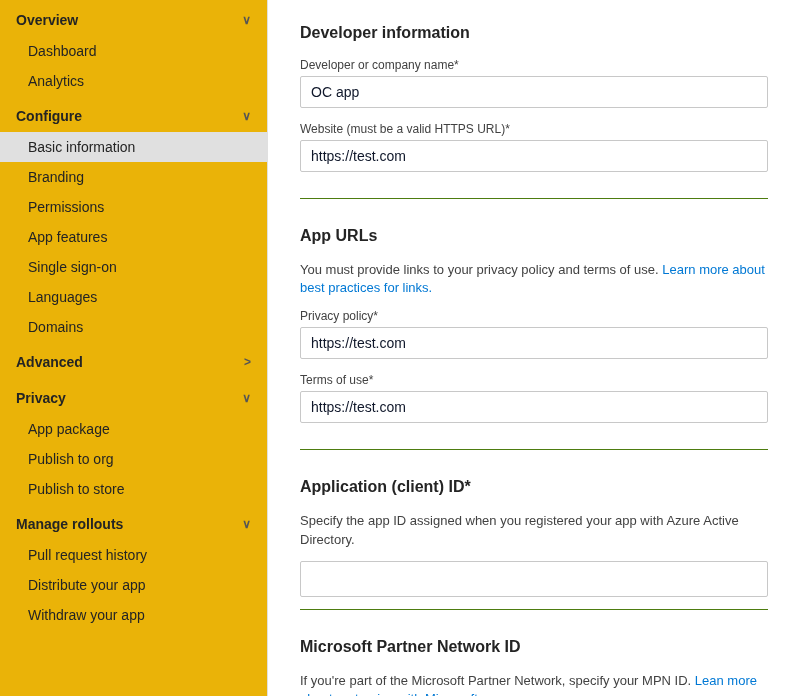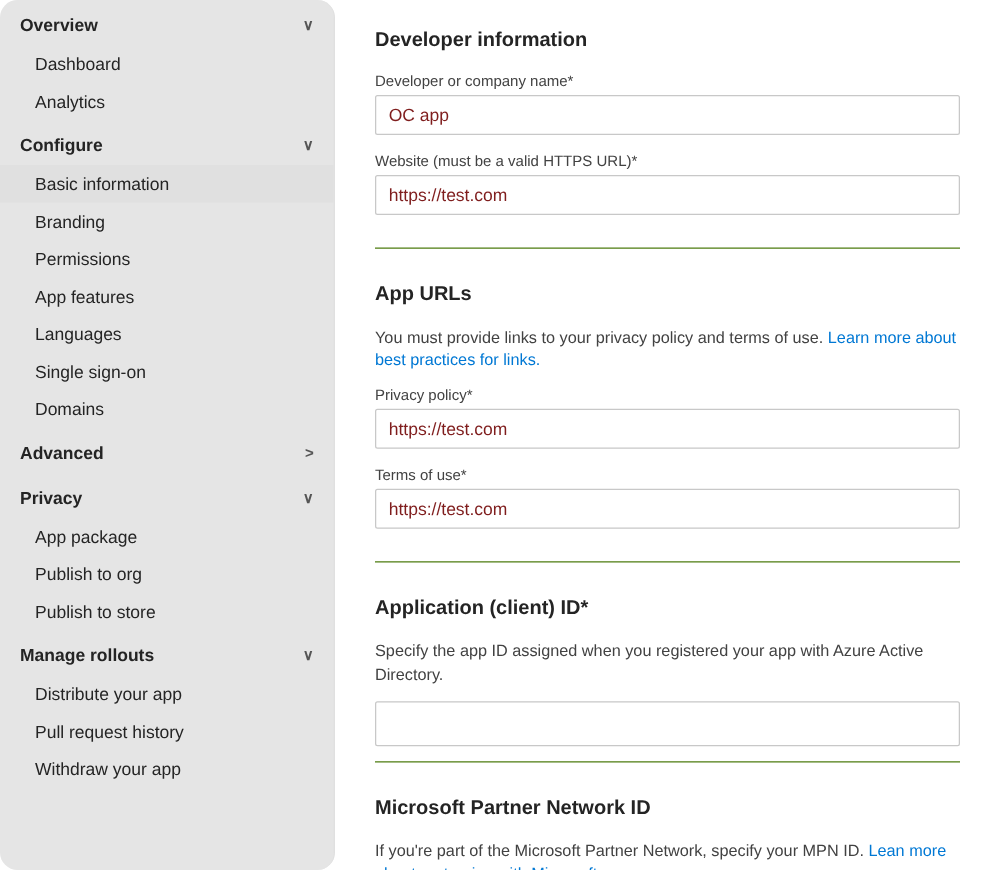--- a/index.html
+++ b/index.html
@@ -2,25 +2,24 @@
 <html><head>
   <meta charset="utf-8">
   <style>
     * { box-sizing: border-box; margin: 0; padding: 0; }
     body { font-family: 'Segoe UI', Arial, sans-serif; font-size: 14px; color: #242424; background: #fff; display: flex; height: 696px; overflow: hidden; }
 
     
     .sidebar {
       width: 268px;
       min-width: 268px;
-      background: #e5e5e5;
+      background: #eab308;
       border-right: 1px solid #e0e0e0;
       overflow-y: auto;
       padding-bottom: 20px;
-      border-radius: 14px;
     }
     .sidebar-section-header {
       display: flex;
       align-items: center;
       justify-content: space-between;
       padding: 12px 16px 8px 16px;
       font-weight: 600;
       font-size: 14px;
       cursor: pointer;
     }
@@ -59,21 +58,21 @@
       color: #424242;
       margin-bottom: 4px;
     }
 
     .text-input {
       width: 100%;
       padding: 7px 10px;
       border: 1px solid #c8c8c8;
       border-radius: 2px;
       font-size: 14px;
-      color: #7f1d1d;
+      color: #0f172a;
       background: #fff;
       margin-bottom: 14px;
       outline: none;
     }
 
     .section-block {
       margin-bottom: 28px;
       padding-bottom: 12px;
       border-bottom: 1px solid #4d7c0f;
     }
@@ -130,24 +129,24 @@
   <div class="sidebar-item">
     <span>Branding</span>
   </div>
   <div class="sidebar-item">
     <span>Permissions</span>
   </div>
   <div class="sidebar-item">
     <span>App features</span>
   </div>
   <div class="sidebar-item">
+    <span>Single sign-on</span>
+  </div>
+  <div class="sidebar-item">
     <span>Languages</span>
-  </div>
-  <div class="sidebar-item">
-    <span>Single sign-on</span>
   </div>
   <div class="sidebar-item">
     <span>Domains</span>
   </div>
 
   <div class="sidebar-section-header">
     <span>Advanced</span>
     <span class="chevron">&gt;</span>
   </div>
 
@@ -163,24 +162,24 @@
   </div>
   <div class="sidebar-item">
     <span>Publish to store</span>
   </div>
 
   <div class="sidebar-section-header">
     <span>Manage rollouts</span>
     <span class="chevron">∨</span>
   </div>
   <div class="sidebar-item">
+    <span>Pull request history</span>
+  </div>
+  <div class="sidebar-item">
     <span>Distribute your app</span>
-  </div>
-  <div class="sidebar-item">
-    <span>Pull request history</span>
   </div>
   <div class="sidebar-item">
     <span>Withdraw your app</span>
   </div>
 </nav>
 
 <main class="main-content">
 
   <div class="section-block">
     <div class="section-title">Developer information</div>

